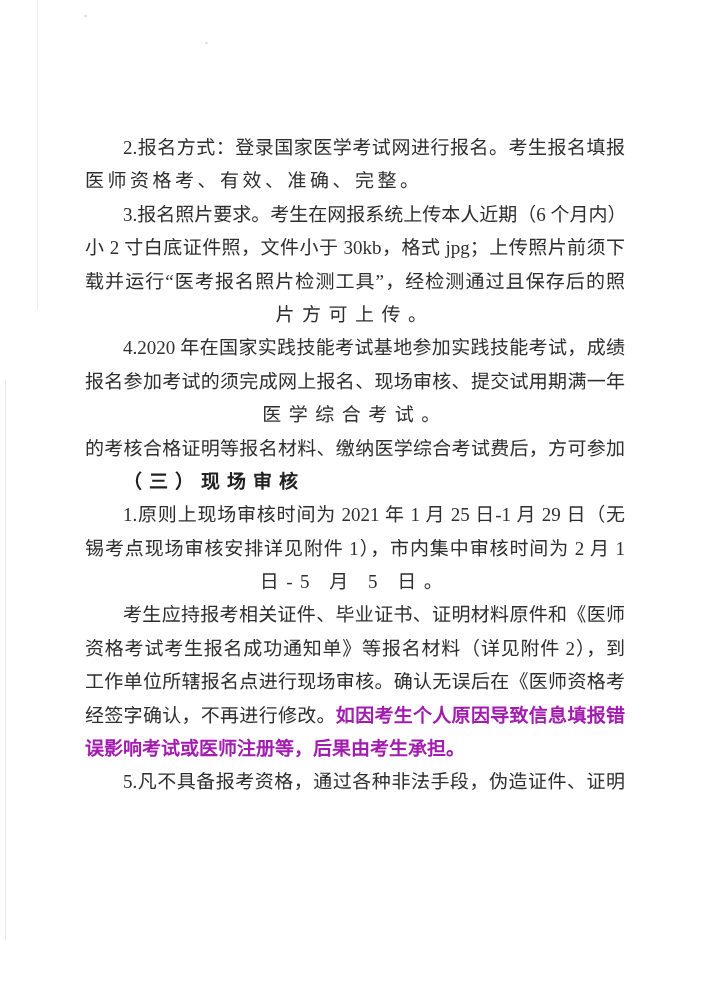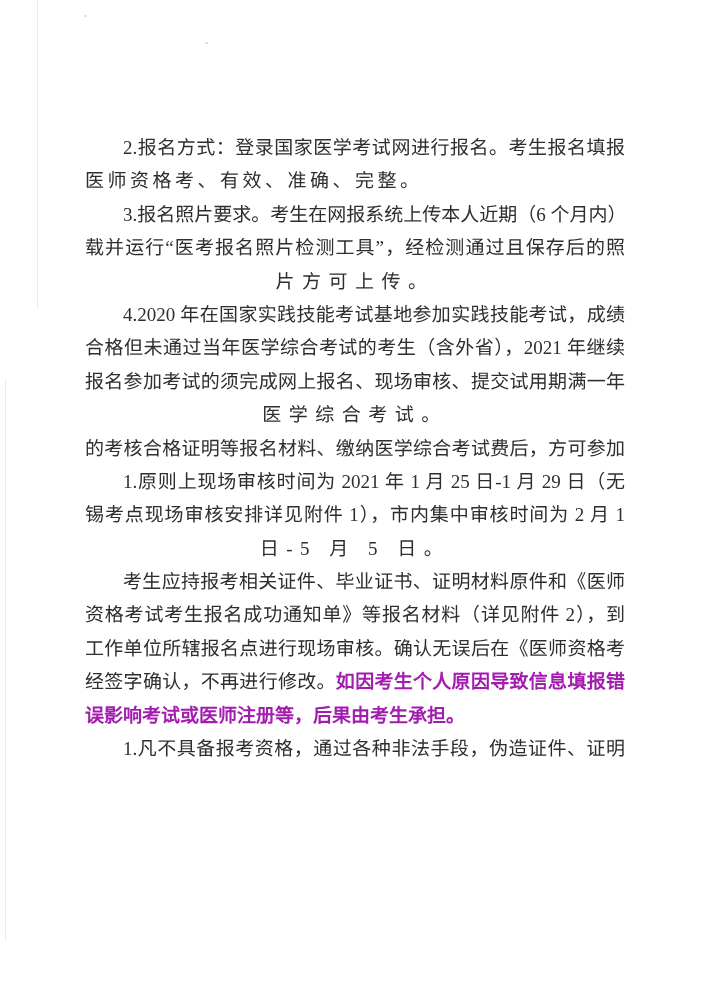--- a/index.html
+++ b/index.html
@@ -70,30 +70,31 @@
 
 <div class="page">
   <div class="scan-streak-top"></div>
   <div class="scan-streak-left"></div>
   <div class="speck s1"></div>
   <div class="speck s2"></div>
   <div class="textblock" id="textblock">
       <div class="line j indent"><span class="seg">2.报名方式：登录国家医学考试网进行报名。考生报名填报</span></div>
       <div class="line end"><span class="seg">医师资格考、有效、准确、完整。</span></div>
       <div class="line j indent"><span class="seg">3.报名照片要求。考生在网报系统上传本人近期（6 个月内）</span></div>
+      <div class="line j"><span class="seg">小 2 寸白底证件照，文件小于 30kb，格式 jpg；上传照片前须下</span></div>
       <div class="line j"><span class="seg">载并运行“医考报名照片检测工具”，经检测通过且保存后的照</span></div>
       <div class="line end-wide"><span class="seg">片方可上传。</span></div>
       <div class="line j indent"><span class="seg">4.2020 年在国家实践技能考试基地参加实践技能考试，成绩</span></div>
-      <div class="line j"><span class="seg">合格但未通过当年医学综合考试的考生（含外省），2021 年继续</span></div>
       <div class="line j"><span class="seg">报名参加考试的须完成网上报名、现场审核、提交试用期满一年</span></div>
       <div class="line end-wide"><span class="seg">医学综合考试。</span></div>
       <div class="line j"><span class="seg">的考核合格证明等报名材料、缴纳医学综合考试费后，方可参加</span></div>
+      <div class="line heading indent"><span class="seg b">（三）现场审核</span></div>
       <div class="line j indent"><span class="seg">1.原则上现场审核时间为 2021 年 1 月 25 日-1 月 29 日（无</span></div>
       <div class="line j"><span class="seg">锡考点现场审核安排详见附件 1），市内集中审核时间为 2 月 1</span></div>
       <div class="line end-wide"><span class="seg">日-5 月 5 日。</span></div>
       <div class="line j indent"><span class="seg">考生应持报考相关证件、毕业证书、证明材料原件和《医师</span></div>
       <div class="line j"><span class="seg">资格考试考生报名成功通知单》等报名材料（详见附件 2），到</span></div>
       <div class="line j"><span class="seg">工作单位所辖报名点进行现场审核。确认无误后在《医师资格考</span></div>
       <div class="line j"><span class="seg">经签字确认，不再进行修改。</span><span class="seg b">如因考生个人原因导致信息填报错</span></div>
       <div class="line end-tight"><span class="seg b">误影响考试或医师注册等，后果由考生承担。</span></div>
-      <div class="line j indent"><span class="seg">1.凡不具备报考资格，通过各种非法手段，伪造证件、证明</span></div>
+      <div class="line j indent"><span class="seg">5.凡不具备报考资格，通过各种非法手段，伪造证件、证明</span></div>
     </div>
 </div>
 
 </body></html>

